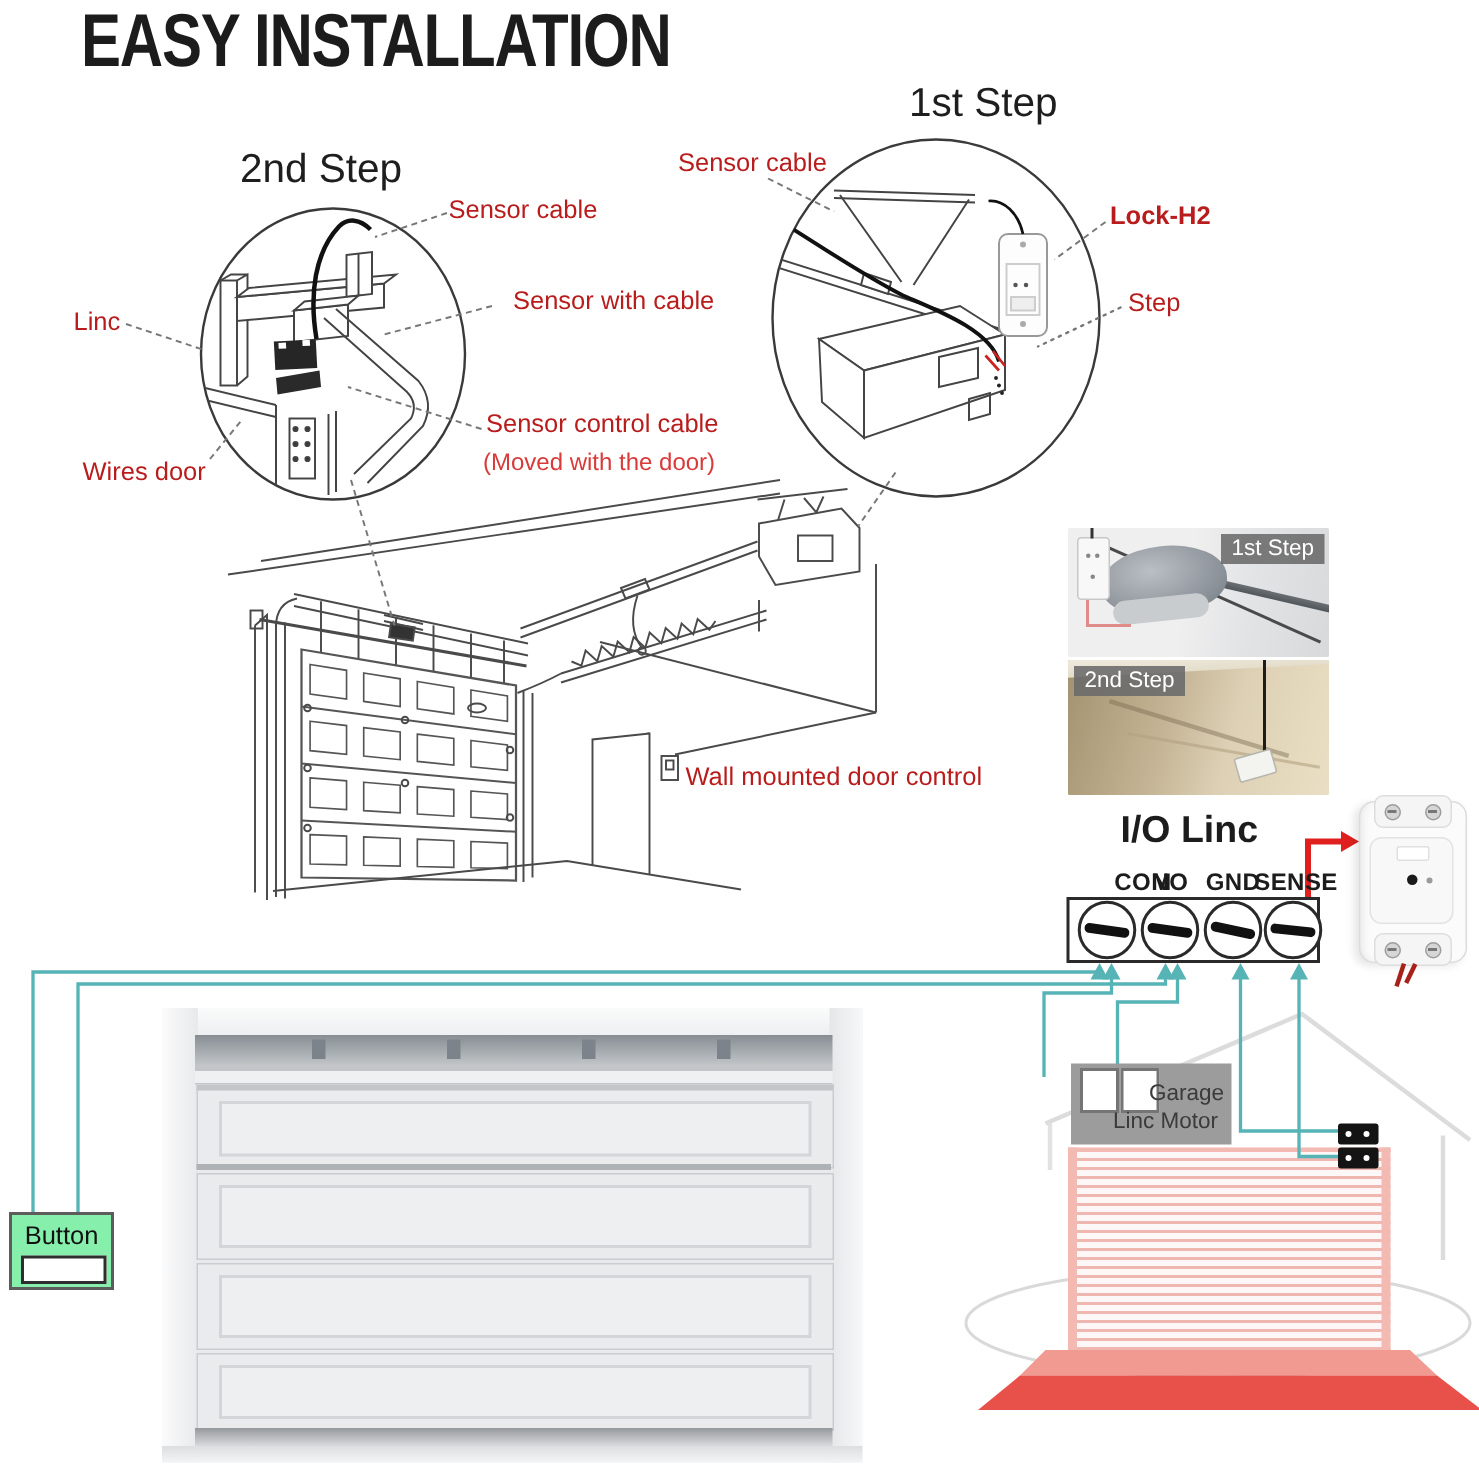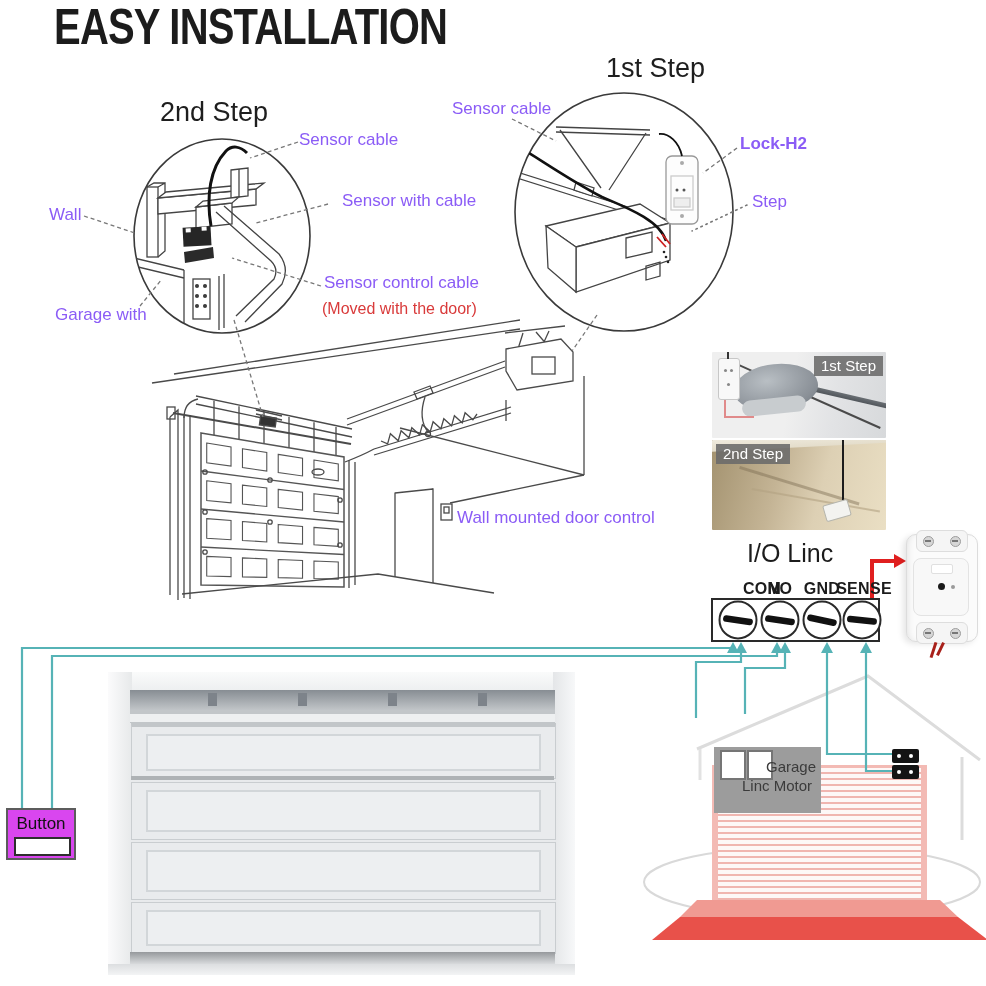--- a/index.html
+++ b/index.html
@@ -1,25 +1,25 @@
 <!DOCTYPE html>
 <html><head>
 <meta charset="utf-8">
 <style>
   html,body{margin:0;padding:0;width:986px;height:986px;background:#fff;overflow:hidden;
     font-family:"Liberation Sans","DejaVu Sans",sans-serif;color:#1c1c1c;}
   #canvas{position:relative;width:986px;height:986px;background:#fff;}
   #art{position:absolute;left:0;top:0;pointer-events:none;}
-  .lbl{position:absolute;font-size:17px;color:#8b5cf6;white-space:nowrap;line-height:1.1;}
+  .lbl{position:absolute;font-size:17px;color:#b91c1c;white-space:nowrap;line-height:1.1;}
   .lbl.bold{font-weight:700;}
   .lbl.red{color:#d93a3a;font-size:16px;}
   .title{position:absolute;left:54px;top:-2px;font-size:50px;font-weight:700;letter-spacing:-1px;
     transform:scaleX(.8);transform-origin:left top;white-space:nowrap;}
   .stepname{position:absolute;font-size:27px;color:#1e1e1e;white-space:nowrap;}
-  .iolinc{position:absolute;left:747px;top:539px;font-size:25px;font-weight:400;}
+  .iolinc{position:absolute;left:747px;top:539px;font-size:25px;font-weight:700;}
   .term{position:absolute;top:580px;font-size:16px;font-weight:700;transform:translateX(-50%);letter-spacing:.3px;}
   
   .photo{position:absolute;overflow:hidden;border-radius:1px;}
   .badge{position:absolute;background:rgba(106,106,106,.88);color:#fff;font-size:15px;
     padding:1px 7px 2px;white-space:nowrap;}
   #photo1{left:712px;top:352px;width:174px;height:86px;
     background:linear-gradient(100deg,#efefef 45%,#e2e3e5 70%,#d7d9db 100%);}
   .p1-cable{position:absolute;left:18px;top:8px;width:165px;height:2px;background:#4a4a4a;
     transform:rotate(24deg);transform-origin:left top;}
   .p1-rail{position:absolute;left:84px;top:42px;width:100px;height:5px;
@@ -54,26 +54,26 @@
   .gd-open{position:absolute;left:22px;top:18px;width:425px;height:274px;background:#e8eaec;}
   .gd-header{position:absolute;left:0;top:0;width:425px;height:24px;background:linear-gradient(#878d93,#c2c6c9 85%);}
   .gd-brk{position:absolute;top:3px;width:9px;height:13px;background:#7d838a;}
   .gd-rail{position:absolute;left:0;top:24px;width:425px;height:8px;background:#eef0f1;border-bottom:1px solid #c2c6c9;}
   .gd-panel{position:absolute;left:1px;width:423px;background:#e9ebed;border:1px solid #c9cdd0;}
   .gd-inset{position:absolute;left:14px;right:14px;top:7px;bottom:7px;border:2px solid #d2d6d9;background:#edeff1;}
   .gd-joint{position:absolute;left:1px;top:86px;width:423px;height:4px;background:#aeb2b5;}
   .gd-shadow{position:absolute;left:0;top:262px;width:425px;height:12px;background:linear-gradient(#96999c,#d8dadc);}
   .gd-sill{position:absolute;left:0;top:292px;width:467px;height:11px;background:linear-gradient(#dcdee0,#f3f4f5);}
   
-  #buttonbox{position:absolute;left:6px;top:808px;width:70px;height:52px;background:#d946ef;
+  #buttonbox{position:absolute;left:6px;top:808px;width:70px;height:52px;background:#86efac;
     border:2px solid #5c5c5c;box-sizing:border-box;}
   #buttonbox .txt{position:absolute;left:0;right:0;top:4px;text-align:center;font-size:17px;color:#111;}
   #buttonbox .strip{position:absolute;left:6px;top:27px;width:53px;height:15px;background:#fff;border:2px solid #2e2e2e;}
   
-  #motorbox{position:absolute;left:714px;top:709px;width:107px;height:66px;background:#9c9c9c;margin-top:38px;}
+  #motorbox{position:absolute;left:714px;top:709px;width:107px;height:54px;background:#9c9c9c;}
   #motorbox .sq{position:absolute;top:3px;width:26px;height:30px;background:#fff;border:2px solid #757575;box-sizing:border-box;}
   #motorbox span{position:absolute;font-size:15px;color:#3b3b3b;white-space:nowrap;}
   
   #device{position:absolute;left:906px;top:530px;width:70px;height:114px;}
   .dev-body{position:absolute;left:0;top:4px;width:70px;height:106px;background:#fbfbfb;border:1px solid #dcdcdc;
     border-radius:10px;box-shadow:-3px 2px 6px rgba(0,0,0,.10), inset 5px 0 8px -6px rgba(0,0,0,.15);}
   .dev-tab{position:absolute;left:10px;width:50px;height:20px;background:#f5f5f5;border:1px solid #ddd;border-radius:6px;}
   .dev-screw{position:absolute;top:5px;width:9px;height:9px;border-radius:50%;background:#d6d6d6;border:1px solid #9d9d9d;}
   .dev-screw:after{content:"";position:absolute;left:1px;top:3px;width:6px;height:2px;background:#777;}
   .dev-panel{position:absolute;left:7px;top:28px;width:54px;height:56px;background:#f8f8f8;border:1px solid #e3e3e3;border-radius:8px;}
@@ -373,25 +373,25 @@
       <circle cx="899" cy="772" r="2" fill="#fff"></circle>
         <circle cx="911" cy="772" r="2" fill="#fff"></circle>
     </g>
   </svg>
 
   <div class="title">EASY INSTALLATION</div>
   <div class="stepname" style="left:160px;top:97px">2nd Step</div>
   <div class="stepname" style="left:606px;top:53px">1st Step</div>
 
   <div class="lbl" style="left:299px;top:131px">Sensor cable</div>
-  <div class="lbl" style="left:49px;top:206px">Wall</div>
+  <div class="lbl" style="left:49px;top:206px">Linc</div>
   <div class="lbl" style="left:342px;top:192px">Sensor with cable</div>
   <div class="lbl" style="left:324px;top:274px">Sensor control cable</div>
   <div class="lbl red" style="left:322px;top:300px">(Moved with the door)</div>
-  <div class="lbl" style="left:55px;top:306px">Garage with</div>
+  <div class="lbl" style="left:55px;top:306px">Wires door</div>
 
   <div class="lbl" style="left:452px;top:100px">Sensor cable</div>
   <div class="lbl bold" style="left:740px;top:135px">Lock-H2</div>
   <div class="lbl" style="left:752px;top:193px">Step</div>
 
   <div class="lbl" style="left:457px;top:509px">Wall mounted door control</div>
 
   <div class="iolinc">I/O Linc</div>
   <div class="term" style="left:762px">COM</div>
   <div class="term" style="left:780px">NO</div>

